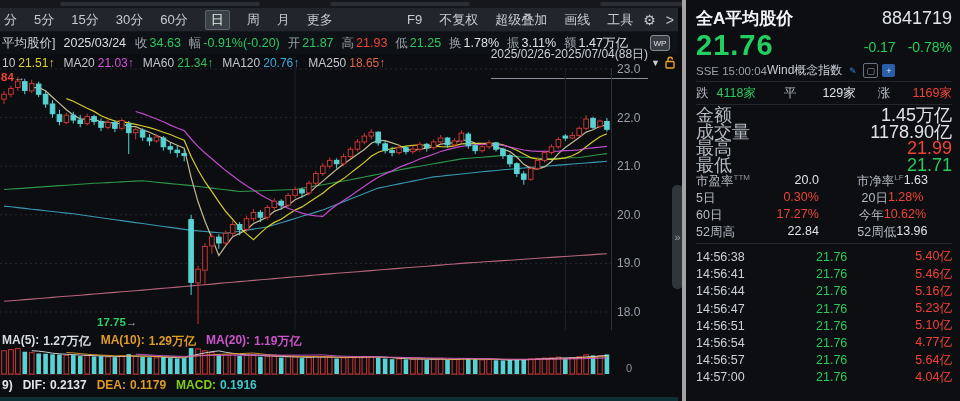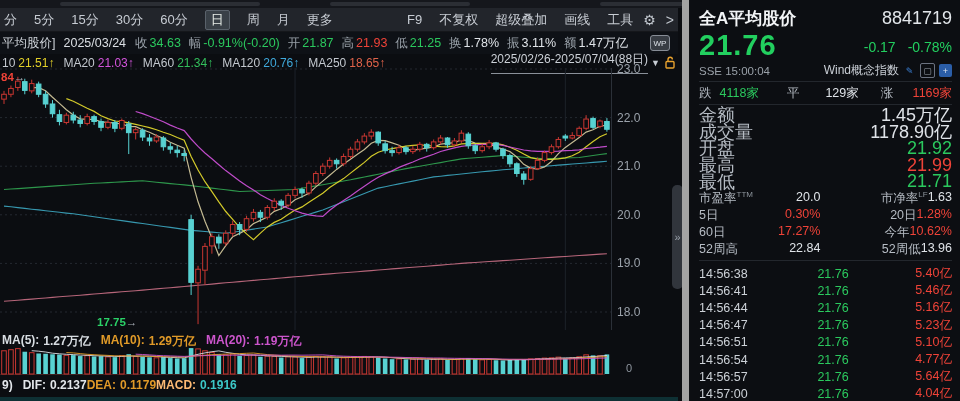--- a/index.html
+++ b/index.html
@@ -25,52 +25,52 @@
   .infobar .date{color:#dbdfe4;margin-right:9px;}
   .ifield{display:flex;align-items:center;margin-right:8px;}
   .ifield .lb{color:#98a0a8;margin-right:2px;}
   .wp-badge{margin-left:auto;margin-right:6px;width:18px;height:14px;border:1px solid #878d96;border-radius:3px;
             background:#383d44;color:#dde2e8;font-size:8px;display:flex;align-items:center;justify-content:center;}
   
   .mabar{left:0;top:54px;width:678px;height:17px;display:flex;align-items:center;font-size:12px;
          box-sizing:border-box;padding:0 2px;white-space:nowrap;}
   .ma-item{display:flex;align-items:center;margin-right:9px;}
   .ma-item .lb{color:#c3c8cf;margin-right:3px;}
-  .mabar .range{margin-left:auto;color:#ccd1d8;border-bottom:1px solid #8a9099;padding-bottom:5px;}
+  .mabar .range{margin-left:auto;color:#ccd1d8;border-bottom:1px solid #8a9099;padding-bottom:15px;}
   .mabar .caret{color:#c8cdd4;font-size:9px;margin:0 4px 0 3px;}
   
   .axis-lbl{position:absolute;left:617px;width:34px;font-size:12px;color:#9ba2ab;}
   .vol-zero{position:absolute;left:626px;top:362px;font-size:11px;color:#8f969f;}
   .vol-labels{left:2px;top:333px;height:14px;display:flex;gap:10px;font-size:12px;font-weight:bold;white-space:nowrap;}
   .macd-bar{left:2px;top:378px;height:14px;display:flex;gap:10px;font-size:12px;font-weight:bold;white-space:nowrap;}
   .kv{display:flex;gap:4px;}
   .bottomline{left:0;top:397px;width:678px;height:4px;background:#0e3034;}
   
   .handle{left:672px;top:185px;width:11px;height:104px;background:#31353c;border-radius:5px;color:#9aa2ab;
           display:flex;align-items:center;justify-content:center;font-size:11px;}
   
-  .panel{left:682px;top:0;width:278px;height:401px;background:#0c0e12;border-left:7px solid #a3a3a3;
+  .panel{left:682px;top:0;width:278px;height:401px;background:#0c0e12;border-left:4px solid #a3a3a3;
          box-sizing:border-box;padding:0 8px 0 10px;display:flex;flex-direction:column;}
   .p-title{display:flex;align-items:baseline;justify-content:space-between;padding-top:7px;height:23px;}
   .p-title .nm{font-size:17px;font-weight:bold;color:#f2f4f6;}
   .p-title .cd{font-size:18px;color:#e2e6ea;}
   .p-price{display:flex;align-items:flex-start;justify-content:space-between;height:32px;}
   .p-price .big{font-size:29px;font-weight:bold;color:#22cf5f;line-height:30px;letter-spacing:1px;}
   .p-price .chg{margin-top:9px;font-size:14px;color:#22cf5f;display:flex;gap:12px;}
-  .p-sub{display:flex;justify-content:space-between;align-items:center;height:17px;font-size:11.5px;color:#99a0a8;}
+  .p-sub{display:flex;align-items:center;height:17px;font-size:11.5px;color:#99a0a8;}
   .p-sub .right{display:flex;align-items:center;gap:4px;color:#c9ced5;font-size:12px;}
   .mini-ic{width:13px;height:13px;border-radius:2px;display:flex;align-items:center;justify-content:center;font-size:9px;}
   .hr{border-top:1px solid #23272d;margin:2px 0;}
   .breadth{display:flex;align-items:center;height:18px;font-size:12.5px;}
   .breadth .lb{color:#b4bac2;}
   .p-row{display:flex;justify-content:space-between;align-items:center;height:16.6px;font-size:18px;}
   .p-row .lb{color:#b6bcc4;}
   .p-pair{display:flex;align-items:center;height:17px;font-size:12.5px;}
   .p-pair .half1{width:48%;display:flex;justify-content:space-between;}
-  .p-pair .half2{width:52%;display:flex;justify-content:flex-end;box-sizing:border-box;padding-left:14px;}
+  .p-pair .half2{width:52%;display:flex;justify-content:center;box-sizing:border-box;padding-left:14px;}
   .p-pair .lb{color:#b6bcc4;}
   .sup{font-size:8px;color:#8f969e;vertical-align:super;}
   .ticks{margin-top:2px;overflow:hidden;flex:1;}
   .tick-row{display:flex;align-items:center;height:17.2px;font-size:12.5px;}
   .tick-row .t{width:38%;color:#ccd1d7;}
   .tick-row .p{width:30%;text-align:center;color:#2bc95e;}
   .tick-row .a{flex:1;text-align:right;color:#ef4338;}
   .val-green{color:#2bc95e;} .val-red{color:#ef4338;} .val-white{color:#dfe3e8;}
   svg{display:block;}
 </style>
@@ -495,32 +495,32 @@
         <span style="color: rgb(224, 154, 40);">1.29万亿</span>
       </span>
       <span class="kv">
         <span style="color: rgb(204, 85, 204);">MA(20):</span>
         <span style="color: rgb(204, 85, 204);">1.19万亿</span>
       </span>
     </div>
 
   <div class="abs macd-bar">
     <span style="color:#e2e6ea;">9)</span>
-    <div style="display:flex;">
+    <div style="display:flex;gap:10px;">
 
     <span class="kv">
           <span style="color: rgb(226, 230, 234);">DIF:</span>
           <span style="color: rgb(226, 230, 234);">0.2137</span>
         </span>
         <span class="kv">
           <span style="color: rgb(224, 154, 40);">DEA:</span>
           <span style="color: rgb(224, 154, 40);">0.1179</span>
         </span>
         <span class="kv">
-          <span style="color: #fdba74;">MACD:</span>
+          <span style="color: #84cc16;">MACD:</span>
           <span style="color: rgb(60, 200, 200);">0.1916</span>
         </span>
       </div>
   </div>
 
   <div class="abs bottomline"></div>
 
   <div class="abs handle">»</div>
 
   <div class="abs panel">
@@ -558,24 +558,20 @@
 
     <div class="p-row">
           <span class="lb">金额</span>
           <span class="val-white">1.45万亿</span>
         </div>
         <div class="p-row">
           <span class="lb">成交量</span>
           <span class="val-white">1178.90亿</span>
         </div>
         <div class="p-row">
-          <span class="lb">开盘</span>
-          <span class="val-green">21.92</span>
-        </div>
-        <div class="p-row">
           <span class="lb">最高</span>
           <span class="val-red">21.99</span>
         </div>
         <div class="p-row">
           <span class="lb">最低</span>
           <span class="val-green">21.71</span>
         </div>
       </div>
     <div>
 

